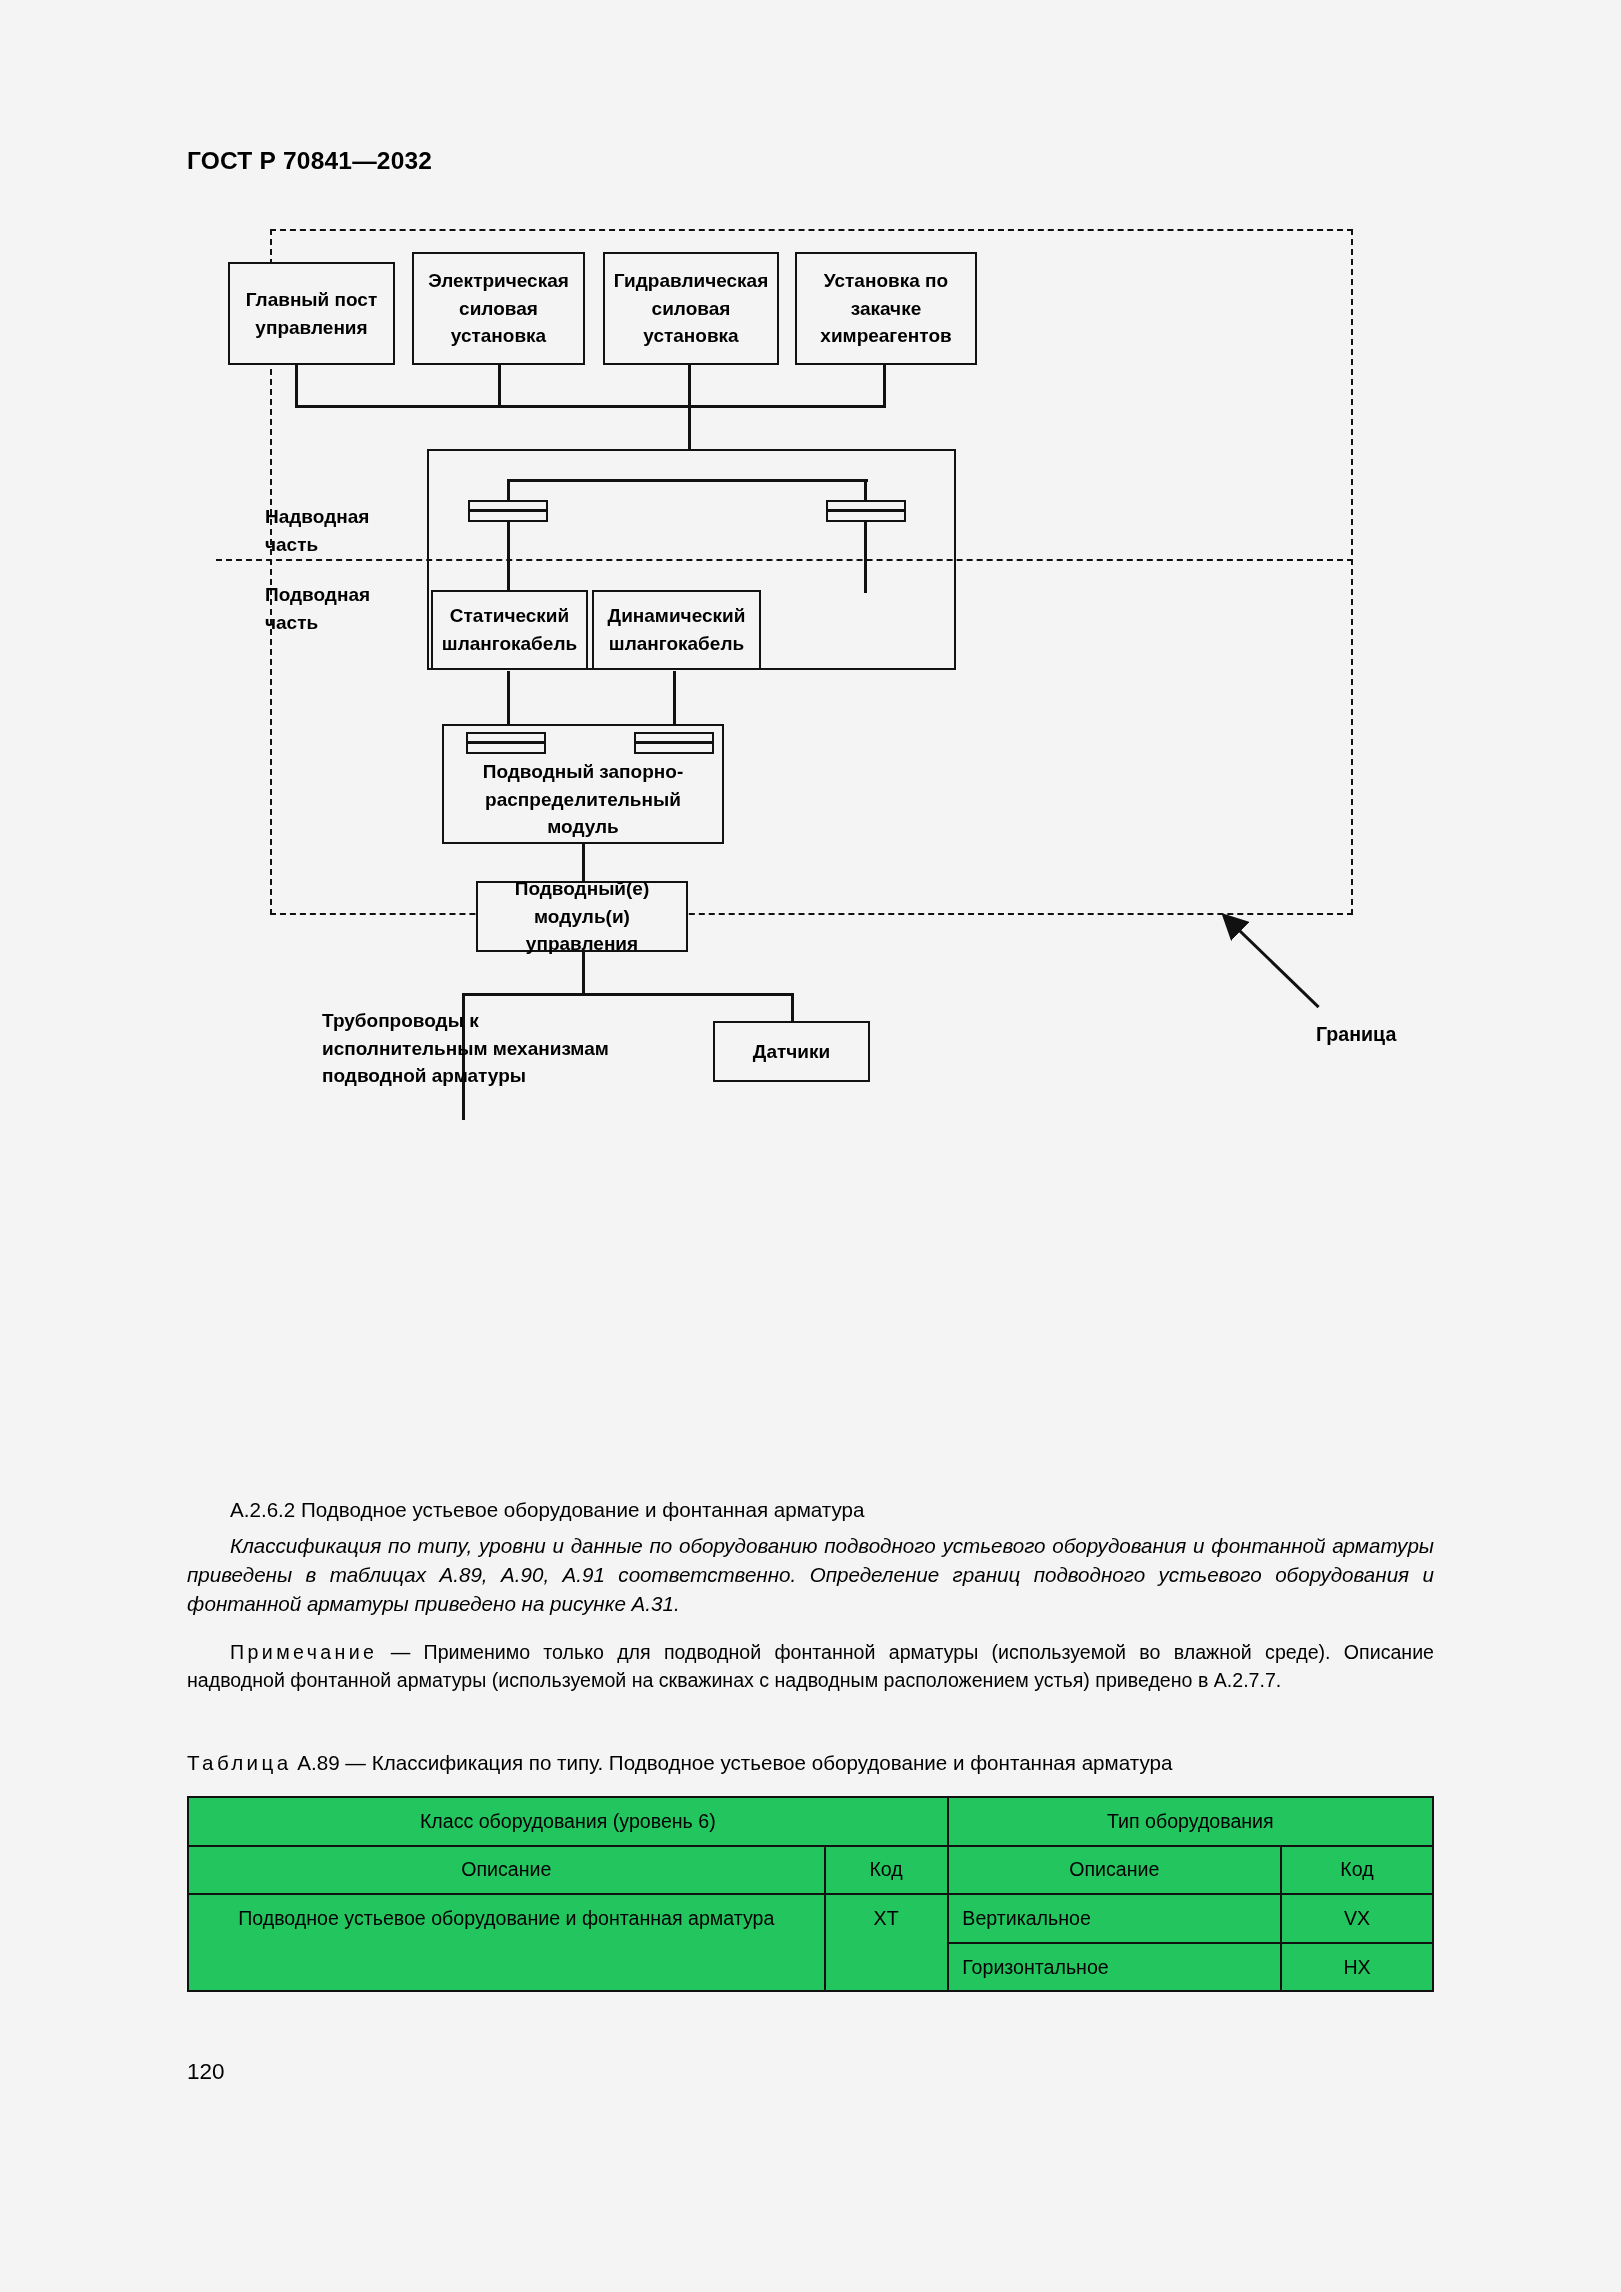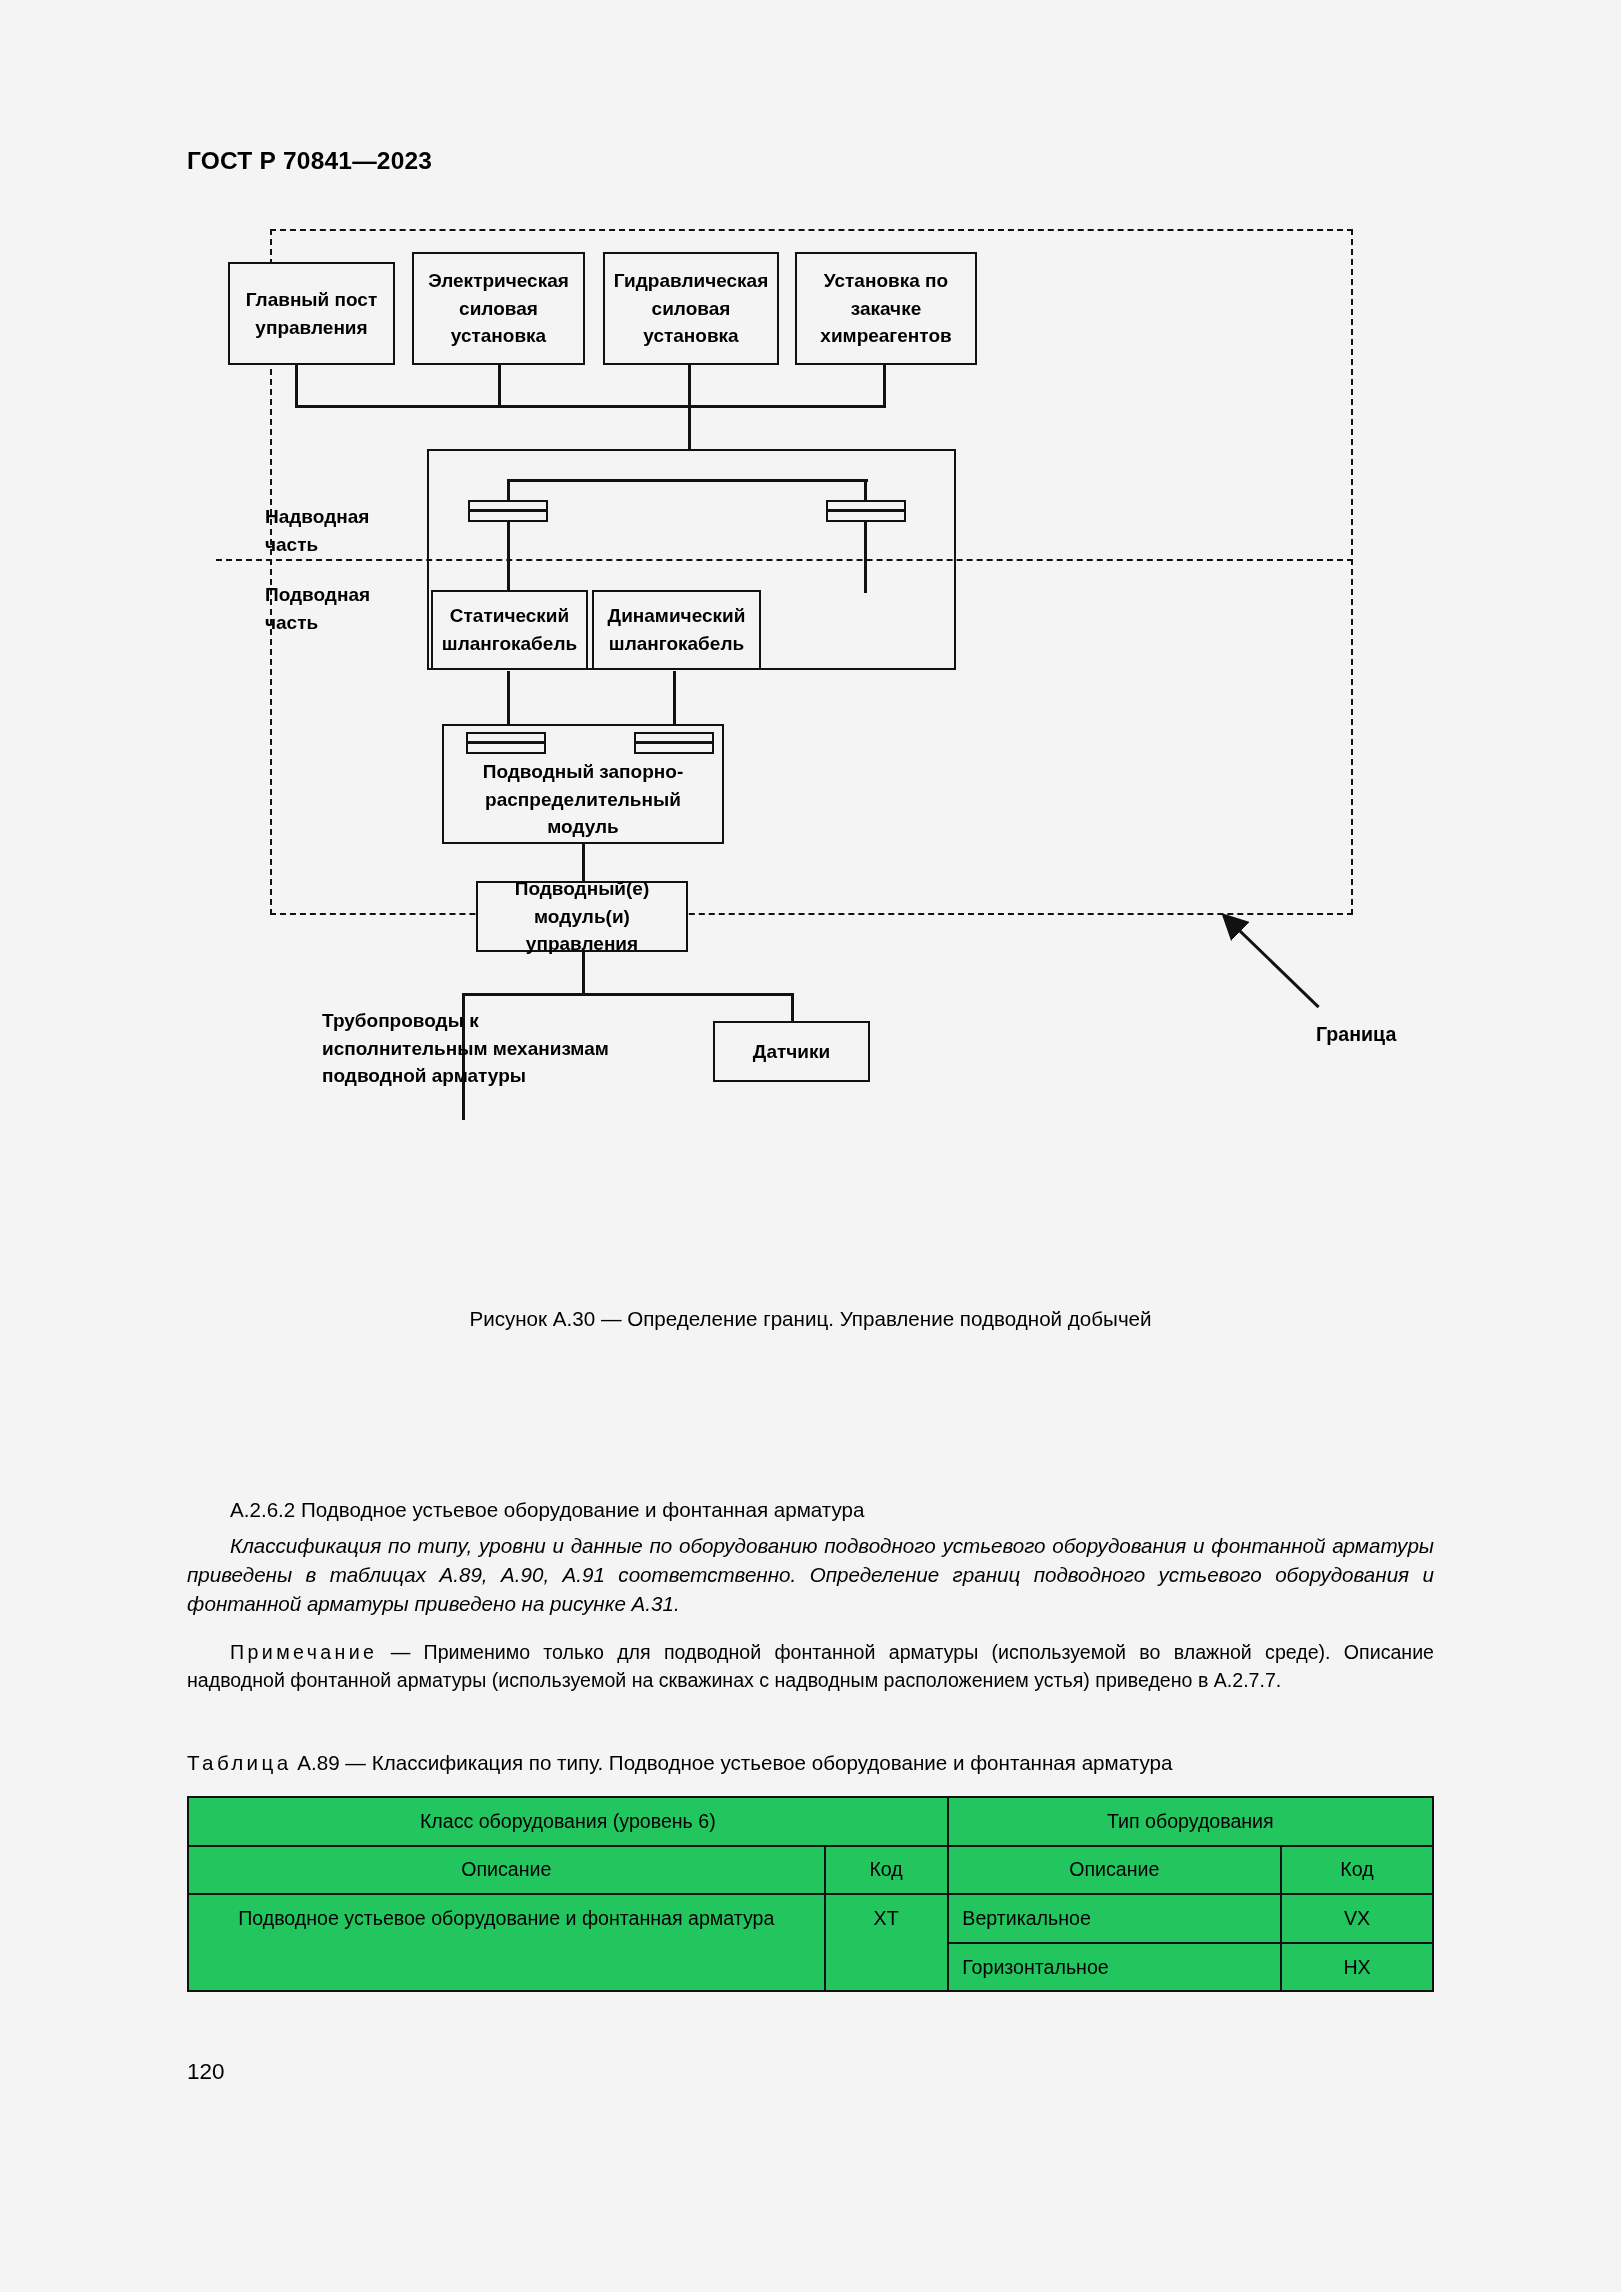--- a/index.html
+++ b/index.html
@@ -193,21 +193,21 @@
     left: 187px;
     top: 2059px;
     font-size: 22.5px;
   }
 </style>
 </head>
 <body>
 
 <div class="page">
 
-  <div class="doc-header">ГОСТ Р 70841—2023</div>
+  <div class="doc-header">ГОСТ Р 70841—2032</div>
 
   <div class="figure-wrap">
 
     <div class="boundary"></div>
 
     <div class="diagram">
 
       <div class="node" style="left:41px; top:51px; width:167px; height:103px;">
         <span>Главный пост
 управления</span>
@@ -306,21 +306,20 @@
           <marker id="arrHead" markerWidth="9" markerHeight="9" refX="7" refY="4.5" orient="auto">
             <path d="M0,0 L9,4.5 L0,9 z" fill="#111"></path>
           </marker>
         </defs>
         <line x1="115" y1="100" x2="20" y2="8" stroke="#111" stroke-width="3" marker-end="url(#arrHead)"></line>
       </svg>
 
       <div class="border-callout" style="left:1129px; top:812px;">Граница</div>
     </div>
 
-    <div class="figure-caption">Рисунок А.30 — Определение границ. Управление подводной добычей</div>
   </div>
 
   <div class="body-block sec-head">А.2.6.2  Подводное устьевое оборудование и фонтанная арматура</div>
 
   <div class="body-block para-italic">Классификация по типу, уровни и данные по оборудованию подводного устьевого оборудования и фонтанной арматуры приведены в таблицах А.89, А.90, А.91 соответственно. Определение границ подводного устьевого оборудования и фонтанной арматуры приведено на рисунке А.31.</div>
 
   <div class="body-block note">
     <span class="nlabel">Примечание</span><span> — </span><span>Применимо только для подводной фонтанной арматуры (используемой во влажной среде). Описание надводной фонтанной арматуры (используемой на скважинах с надводным расположением устья) приведено в А.2.7.7.</span>
   </div>
 

